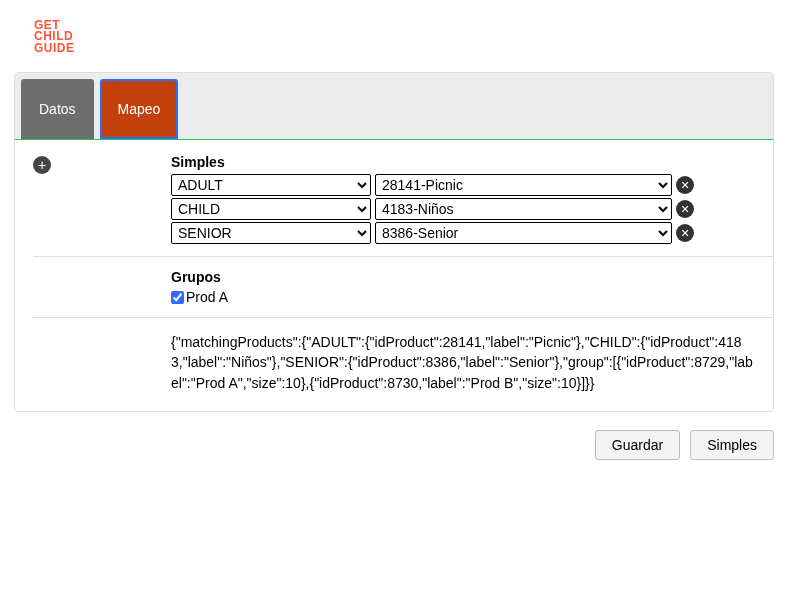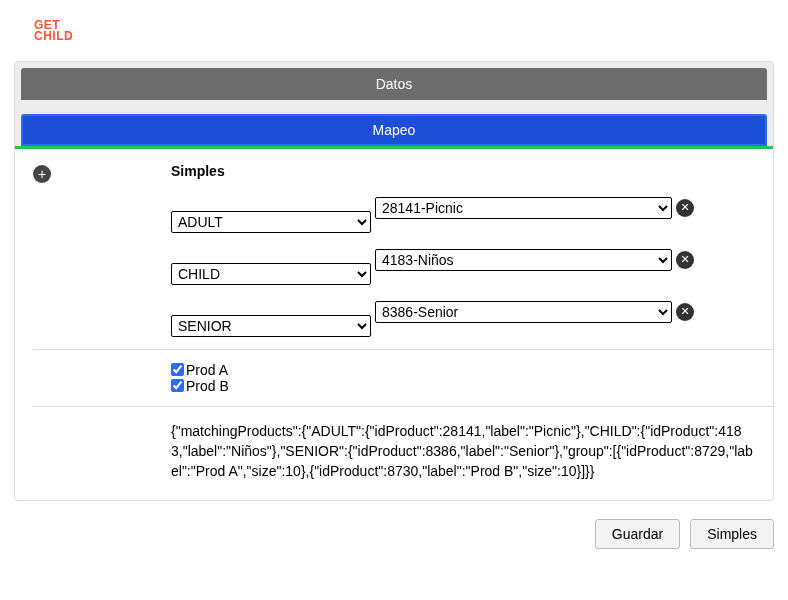--- a/index.html
+++ b/index.html
@@ -20,39 +20,38 @@
     margin-bottom: 18px;
     font-family: Arial, sans-serif;
   }
   .panel {
     border: 1px solid #ddd;
     border-radius: 4px;
     overflow: hidden;
   }
   .tab-bar {
     background: #ececec;
-    border-bottom: 3px solid #22c55e;
+    border-bottom: 1px solid #22c55e;
     padding: 6px 6px 0 6px;
     display: flex;
-    gap: 14px;
-    flex-direction: column;
+    gap: 6px;
   }
   .tab {
     background: #6d6d6d;
     color: #fff;
     border: none;
     padding: 8px 18px;
     font-size: 14px;
     border-radius: 3px 3px 0 0;
     cursor: pointer;
   }
   .tab.active {
-    background: #1d4ed8;
+    background: #c2410c;
     border: 2px solid #2b6cff;
-    padding: 6px 16px;
+    padding: 20px 16px;
   }
   .panel-body {
     padding: 14px 18px 18px 18px;
   }
   .row-top {
     display: flex;
     align-items: flex-start;
   }
   .add-btn {
     width: 18px;
@@ -85,21 +84,21 @@
   }
   select {
     font-size: 14px;
     font-family: Arial, sans-serif;
     background: #fff;
     border: 1px solid #000;
     border-radius: 2px;
     height: 22px;
     padding: 0 2px;
   }
-  .sel-type { width: 200px; margin-top: 28px; }
+  .sel-type { width: 200px; }
   .sel-prod { width: 297px; }
   .del-btn {
     width: 18px;
     height: 18px;
     border-radius: 50%;
     background: #333;
     color: #fff;
     display: flex;
     align-items: center;
     justify-content: center;
@@ -140,20 +139,21 @@
     font-size: 14px;
     cursor: pointer;
   }
 </style>
 </head>
 <body>
 
 <div class="logo">
   <div>GET</div>
   <div>CHILD</div>
+  <div>GUIDE</div>
 </div>
 
 <div class="panel">
   <div class="tab-bar">
     <button class="tab">Datos</button>
     <button class="tab active">Mapeo</button>
   </div>
 
   <div class="panel-body">
     <div class="row-top">
@@ -195,28 +195,25 @@
           <select class="sel-prod">
             <option>8386-Senior</option>
           </select>
           <div class="del-btn">
             <span>✕</span>
           </div>
         </div>
 
         <hr class="sep">
 
+        <div class="section-title">Grupos</div>
 
         <div class="grp-row">
           <input type="checkbox" checked="" style="">
           <span>Prod A</span>
-        </div>
-        <div class="grp-row">
-          <input type="checkbox" checked="" style="">
-          <span>Prod B</span>
         </div>
 
         <hr class="sep">
 
         <div class="json-dump">{"matchingProducts":{"ADULT":{"idProduct":28141,"label":"Picnic"},"CHILD":{"idProduct":4183,"label":"Niños"},"SENIOR":{"idProduct":8386,"label":"Senior"},"group":[{"idProduct":8729,"label":"Prod A","size":10},{"idProduct":8730,"label":"Prod B","size":10}]}}</div>
       </div>
     </div>
   </div>
 </div>
 

